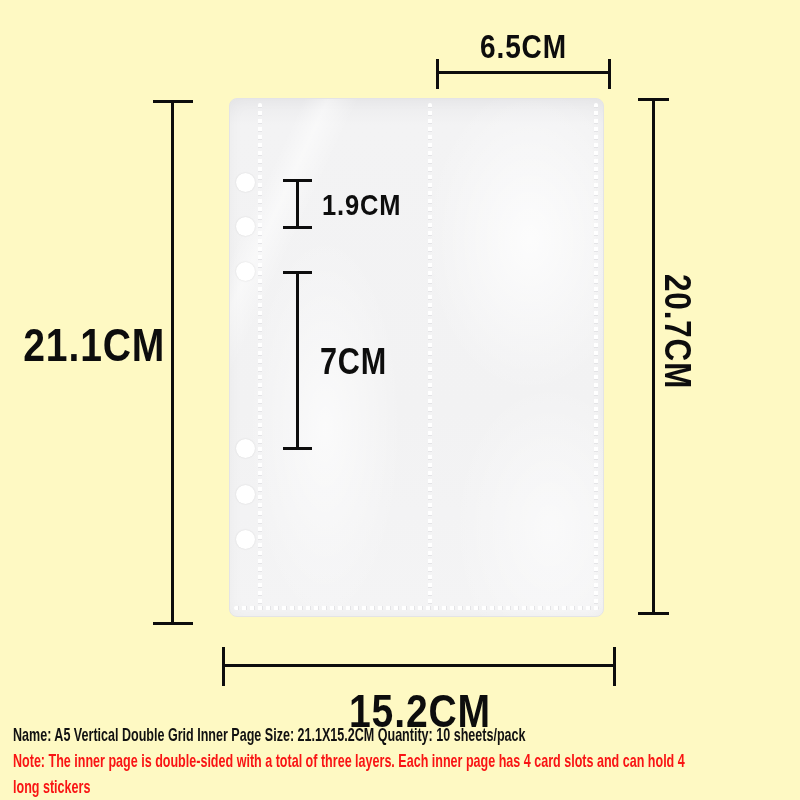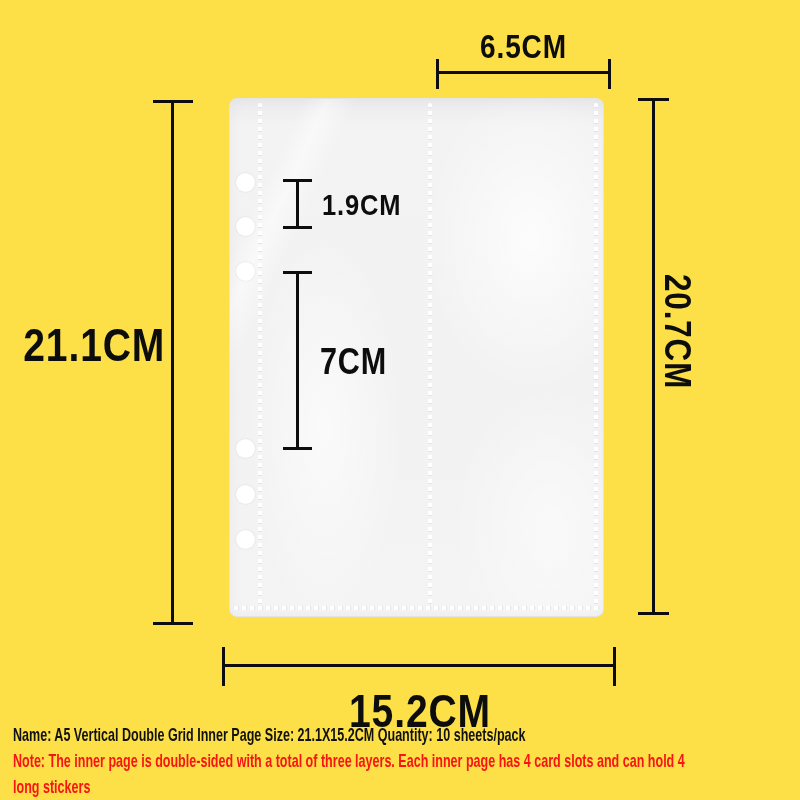--- a/index.html
+++ b/index.html
@@ -1,17 +1,17 @@
 <!DOCTYPE html>
 <html><head>
 <meta charset="utf-8">
 <style>
   html,body{margin:0;padding:0;background:#fff;}
   #canvas{
-    position:relative;width:800px;height:800px;background:#fde047;overflow:hidden;
+    position:relative;width:800px;height:800px;background:#fef9c3;overflow:hidden;
     font-family:"Liberation Sans",sans-serif;
   }
 
   
   .sheet{
     position:absolute;left:229px;top:98px;width:375px;height:519px;
     border:1px solid #e4e4e6;border-radius:8px;box-sizing:border-box;
     background:
       radial-gradient(ellipse 150px 220px at 300px 140px, rgba(255,255,255,.78), rgba(255,255,255,0) 70%),
       radial-gradient(ellipse 110px 280px at 95px 330px, rgba(255,255,255,.65), rgba(255,255,255,0) 70%),

